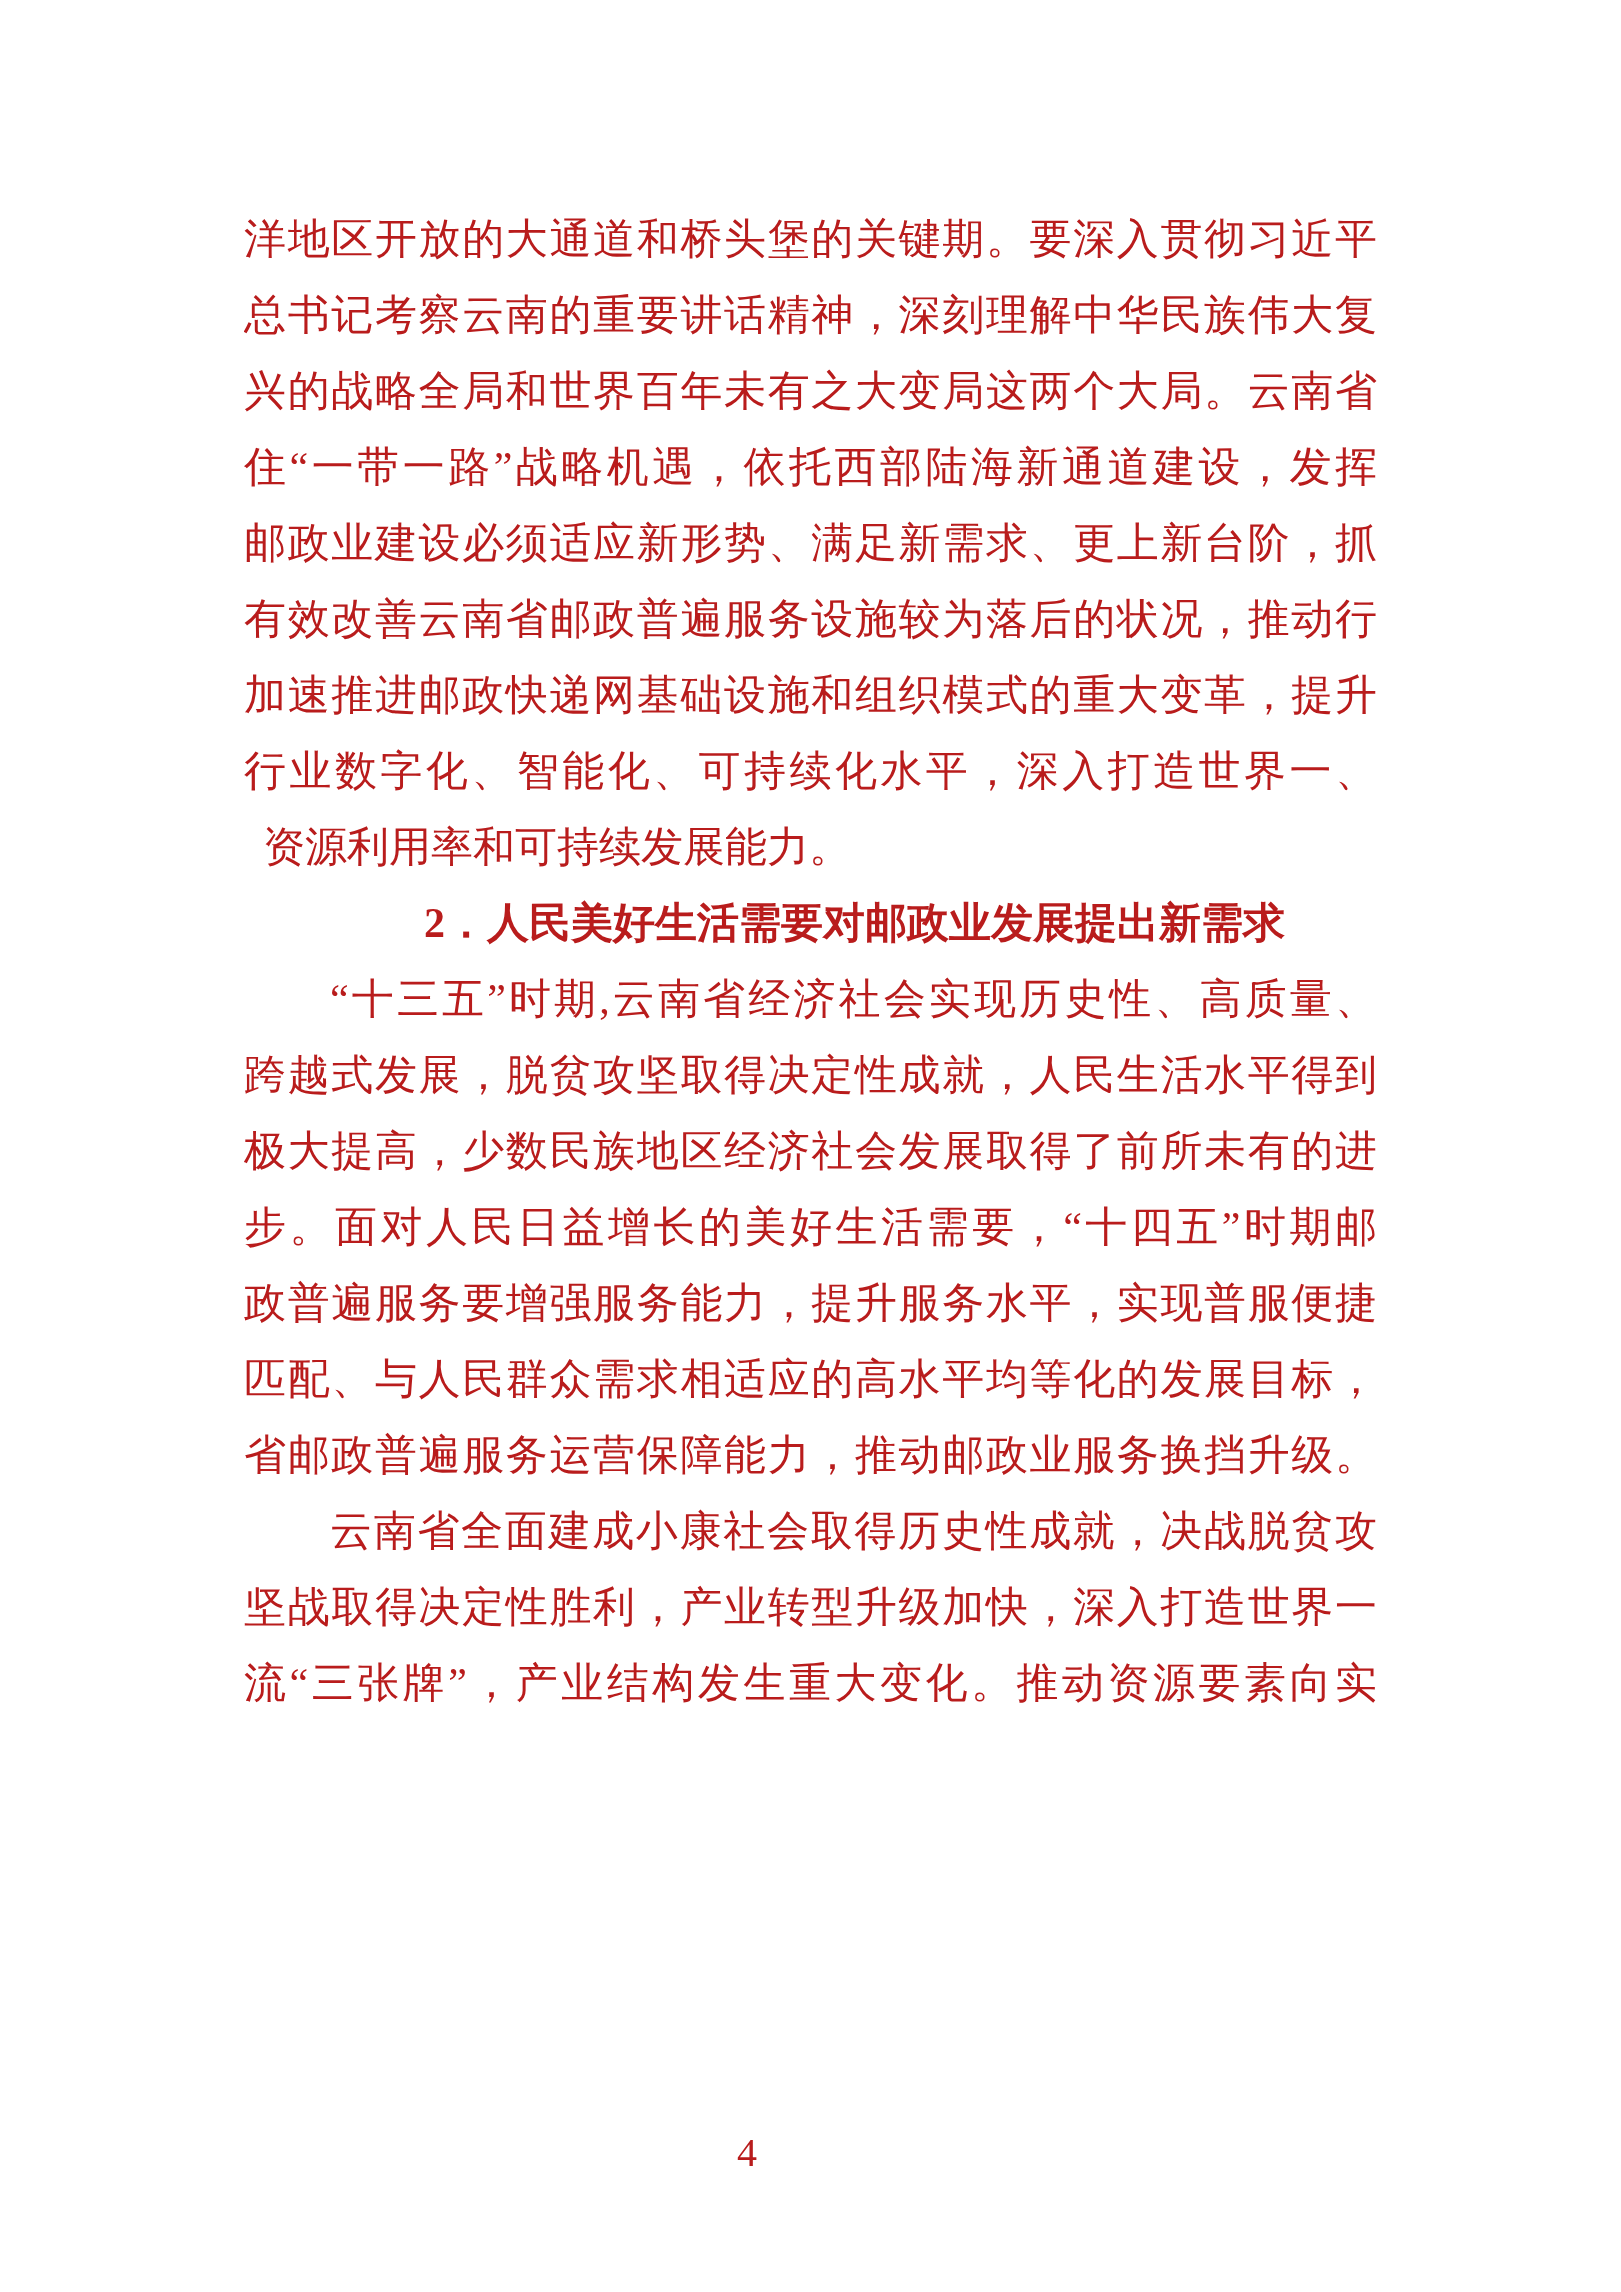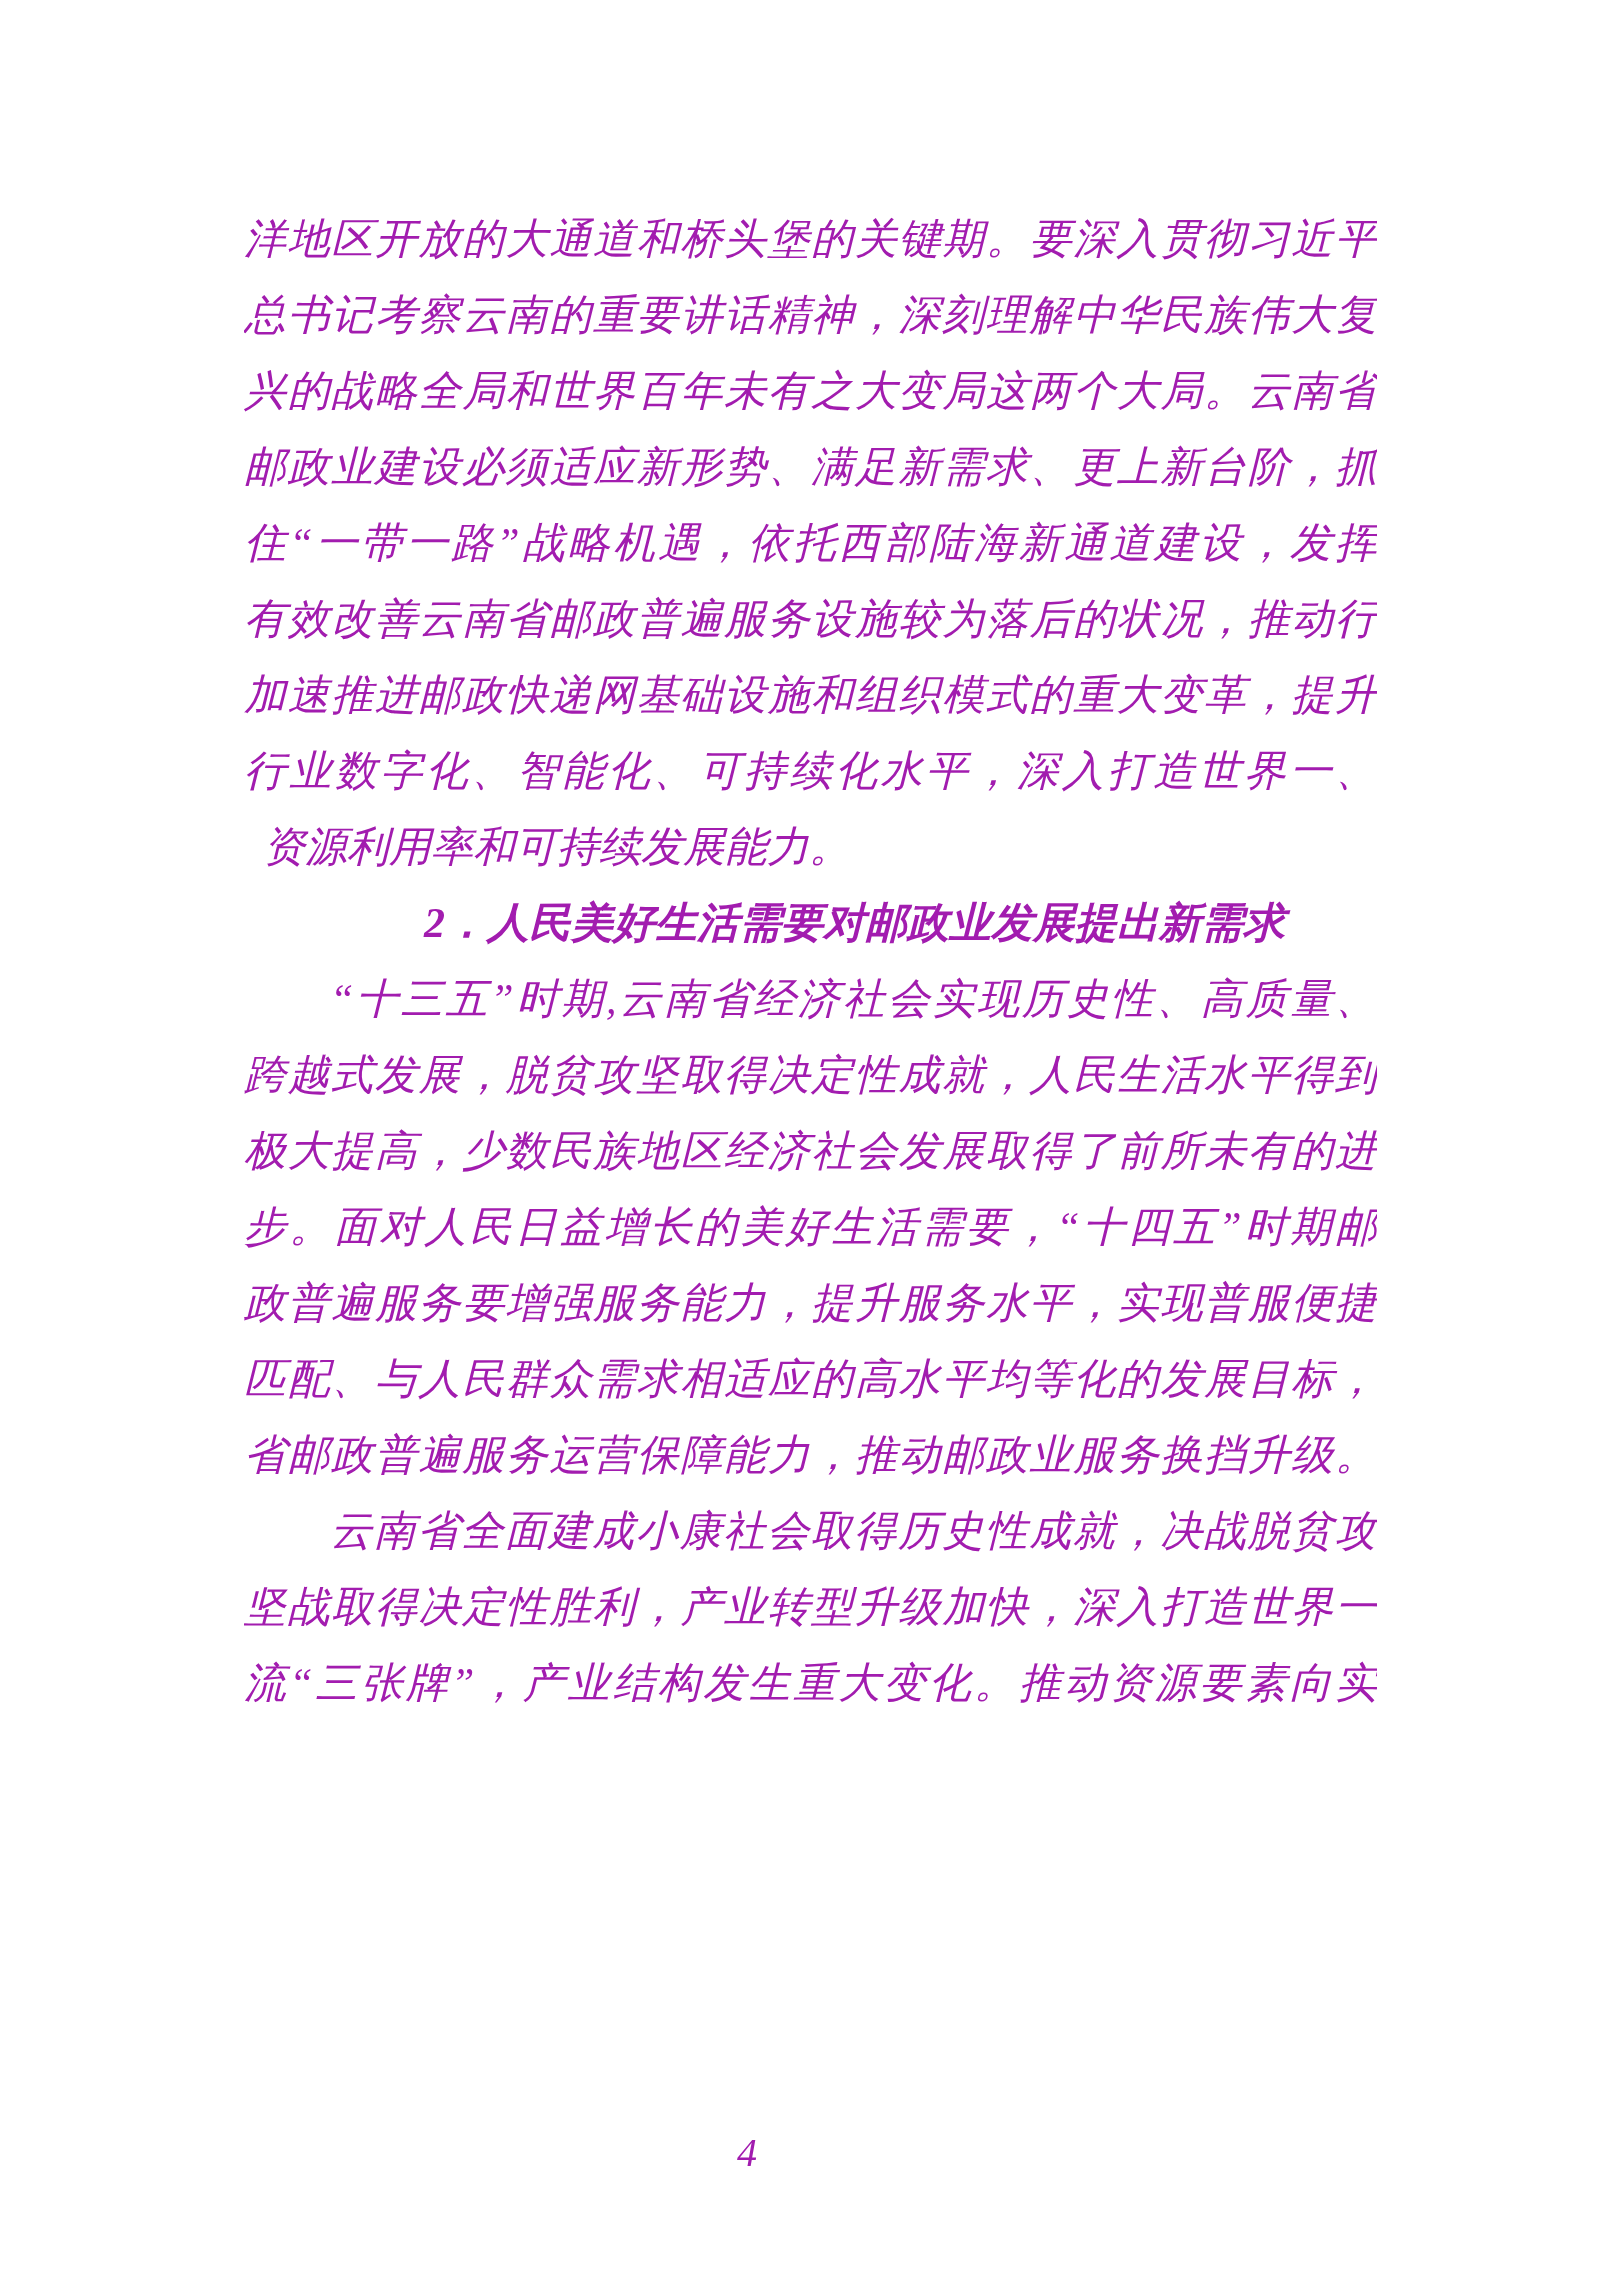--- a/index.html
+++ b/index.html
@@ -5,24 +5,23 @@
   html, body {
     margin: 0;
     padding: 0;
     background: #ffffff;
   }
   .page {
     position: relative;
     width: 1447px;
     height: 2293px;
     background: #ffffff;
-    color: #a21caf;
+    color: #b91c1c;
     font-family: "Liberation Serif", "DejaVu Serif", serif;
     overflow: hidden;
-    font-style: italic;
   }
   .text-block {
     position: absolute;
     left: 244px;
     top: 201px;
     width: 1133px;
   }
   .line {
     height: 76px;
     line-height: 76px;
@@ -68,22 +67,22 @@
 </style>
 </head>
 <body>
 
 <div class="page">
 
   <div class="text-block">
       <div class="line body">洋地区开放的大通道和桥头堡的关键期。要深入贯彻习近平</div>
       <div class="line body">总书记考察云南的重要讲话精神，深刻理解中华民族伟大复</div>
       <div class="line body">兴的战略全局和世界百年未有之大变局这两个大局。云南省</div>
+      <div class="line body">住“一带一路”战略机遇，依托西部陆海新通道建设，发挥</div>
       <div class="line body">邮政业建设必须适应新形势、满足新需求、更上新台阶，抓</div>
-      <div class="line body">住“一带一路”战略机遇，依托西部陆海新通道建设，发挥</div>
       <div class="line body">有效改善云南省邮政普遍服务设施较为落后的状况，推动行业</div>
       <div class="line body">加速推进邮政快递网基础设施和组织模式的重大变革，提升</div>
       <div class="line body">行业数字化、智能化、可持续化水平，深入打造世界一、</div>
       <div class="line body-end">资源利用率和可持续发展能力。</div>
       <div class="line heading">2．人民美好生活需要对邮政业发展提出新需求</div>
       <div class="line body-start">“十三五”时期,云南省经济社会实现历史性、高质量、</div>
       <div class="line body">跨越式发展，脱贫攻坚取得决定性成就，人民生活水平得到</div>
       <div class="line body">极大提高，少数民族地区经济社会发展取得了前所未有的进</div>
       <div class="line body">步。面对人民日益增长的美好生活需要，“十四五”时期邮</div>
       <div class="line body">政普遍服务要增强服务能力，提升服务水平，实现普服便捷</div>

